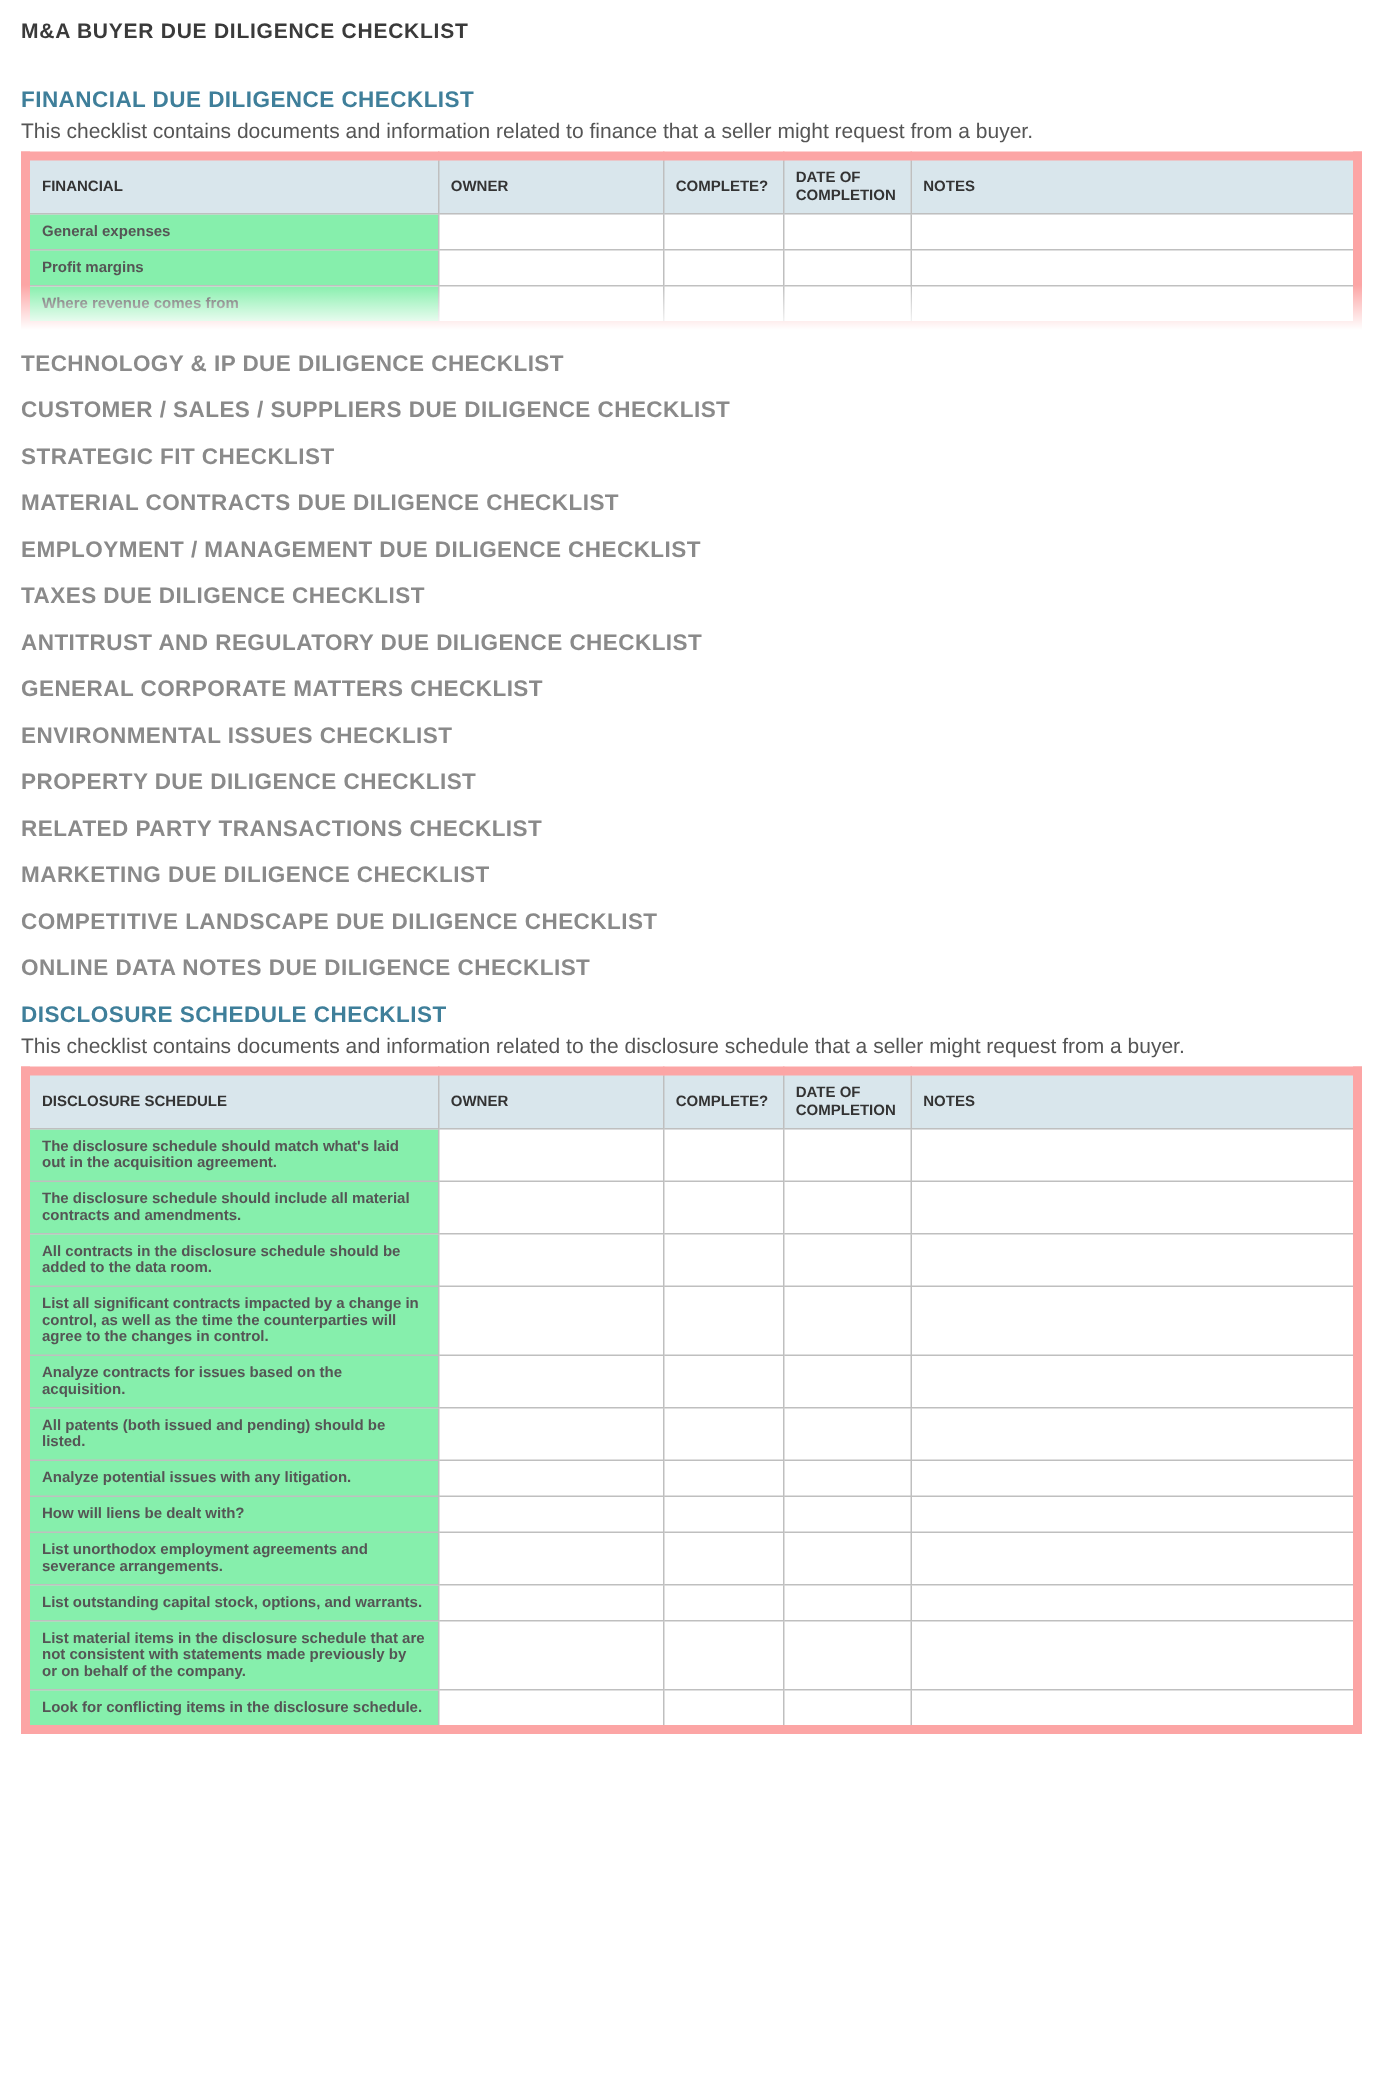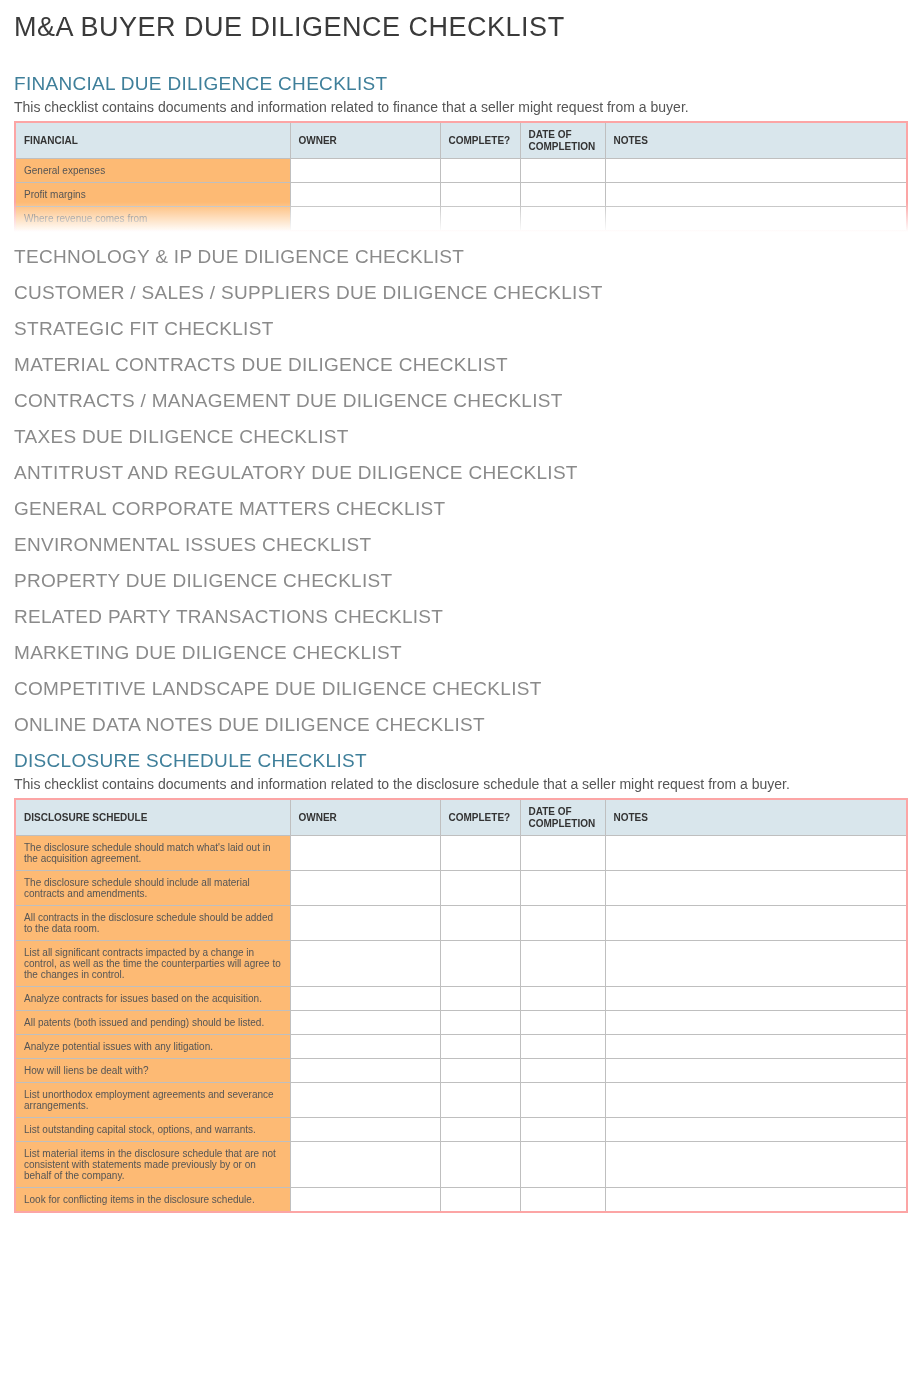--- a/index.html
+++ b/index.html
@@ -4,66 +4,67 @@
 <style>
   * { box-sizing: border-box; margin: 0; padding: 0; }
   body {
     font-family: "Century Gothic", "Avant Garde", Arial, sans-serif;
     background: #fff;
     color: #333;
     padding: 12px 14px;
     width: 922px;
   }
   h1.main-title {
-    font-size: 27px;
-    font-weight: 400;
+    font-size: 14px;
+    font-weight: 700;
     letter-spacing: 0.5px;
     color: #3a3a3a;
     margin-bottom: 30px;
   }
   h2.section-heading {
-    font-size: 19px;
-    font-weight: 400;
+    font-size: 15px;
+    font-weight: 700;
     letter-spacing: 0.3px;
     color: #3f7f9a;
     margin-top: 14px;
     margin-bottom: 4px;
   }
   h2.section-heading.muted {
     color: #8a8a8a;
   }
   p.section-desc {
     font-size: 14px;
     color: #555;
     margin-bottom: 6px;
   }
   table.checklist {
     width: 100%;
     border-collapse: collapse;
     table-layout: fixed;
-    border: 2px solid #fca5a5;
+    border: 6px solid #fca5a5;
     margin-bottom: 6px;
   }
   table.checklist th,
   table.checklist td {
     border: 1px solid #bfbfbf;
     font-size: 10px;
     padding: 6px 8px;
     vertical-align: middle;
     text-align: left;
   }
   table.checklist th {
     background: #d9e6ec;
     font-weight: 700;
     color: #333;
     line-height: 1.15;
   }
   table.checklist td.item-cell {
-    background: #fdba74;
+    background: #86efac;
     color: #555;
+    font-weight: bold;
   }
   table.checklist td.data-cell {
     background: #fff;
   }
   
   .col-item { width: 275px; }
   .col-owner { width: 150px; }
   .col-complete { width: 80px; }
   .col-date { width: 85px; }
   .col-notes { width: auto; }
@@ -134,21 +135,21 @@
         </tr>
       </tbody>
 </table>
 </div>
 
 <div id="collapsed-list">
     <h2 class="section-heading muted">TECHNOLOGY &amp; IP DUE DILIGENCE CHECKLIST</h2>
     <h2 class="section-heading muted">CUSTOMER / SALES / SUPPLIERS DUE DILIGENCE CHECKLIST</h2>
     <h2 class="section-heading muted">STRATEGIC FIT CHECKLIST</h2>
     <h2 class="section-heading muted">MATERIAL CONTRACTS DUE DILIGENCE CHECKLIST</h2>
-    <h2 class="section-heading muted">CONTRACTS / MANAGEMENT DUE DILIGENCE CHECKLIST</h2>
+    <h2 class="section-heading muted">EMPLOYMENT / MANAGEMENT DUE DILIGENCE CHECKLIST</h2>
     <h2 class="section-heading muted">TAXES DUE DILIGENCE CHECKLIST</h2>
     <h2 class="section-heading muted">ANTITRUST AND REGULATORY DUE DILIGENCE CHECKLIST</h2>
     <h2 class="section-heading muted">GENERAL CORPORATE MATTERS CHECKLIST</h2>
     <h2 class="section-heading muted">ENVIRONMENTAL ISSUES CHECKLIST</h2>
     <h2 class="section-heading muted">PROPERTY DUE DILIGENCE CHECKLIST</h2>
     <h2 class="section-heading muted">RELATED PARTY TRANSACTIONS CHECKLIST</h2>
     <h2 class="section-heading muted">MARKETING DUE DILIGENCE CHECKLIST</h2>
     <h2 class="section-heading muted">COMPETITIVE LANDSCAPE DUE DILIGENCE CHECKLIST</h2>
     <h2 class="section-heading muted">ONLINE DATA NOTES DUE DILIGENCE CHECKLIST</h2>
   </div>

